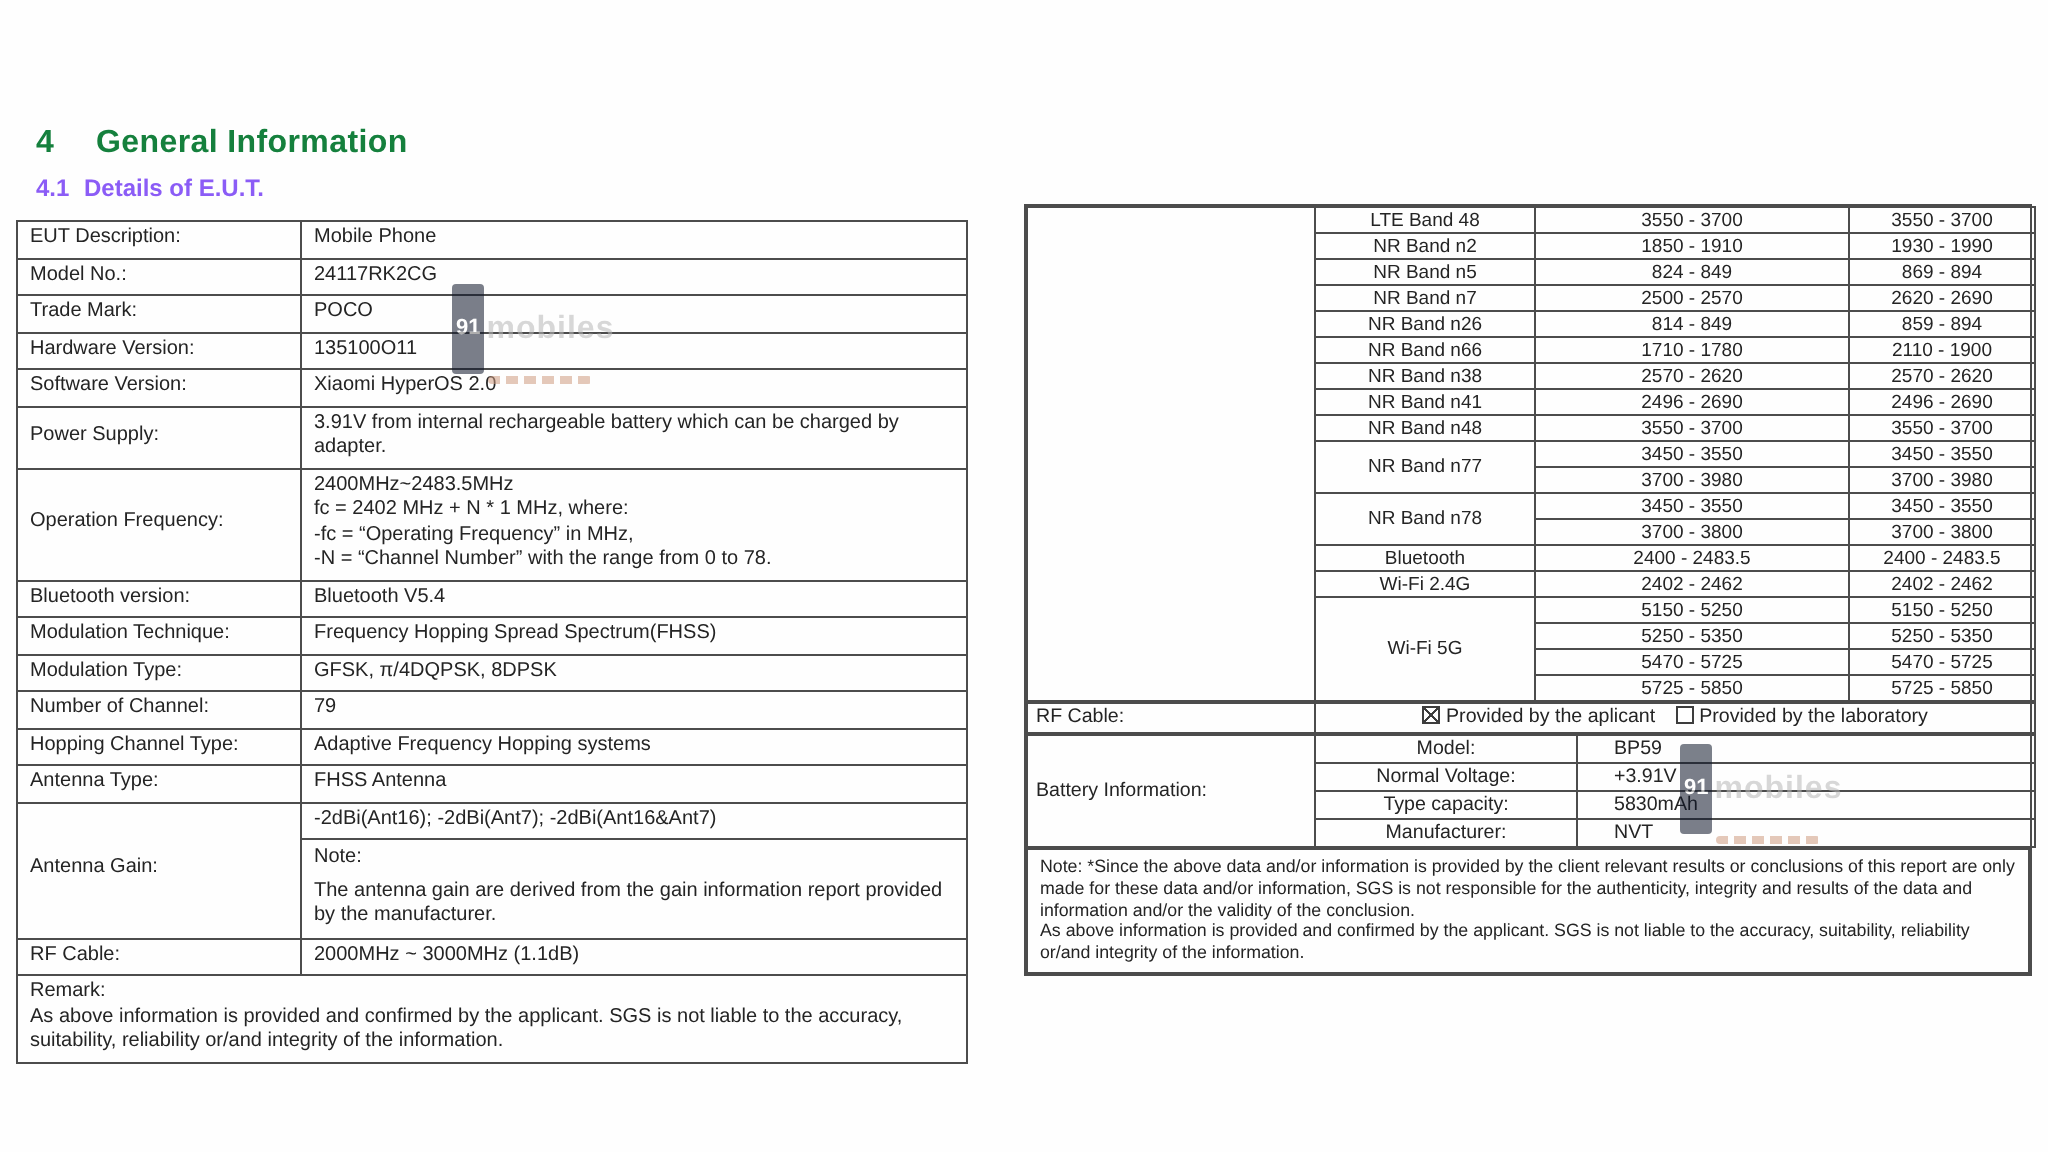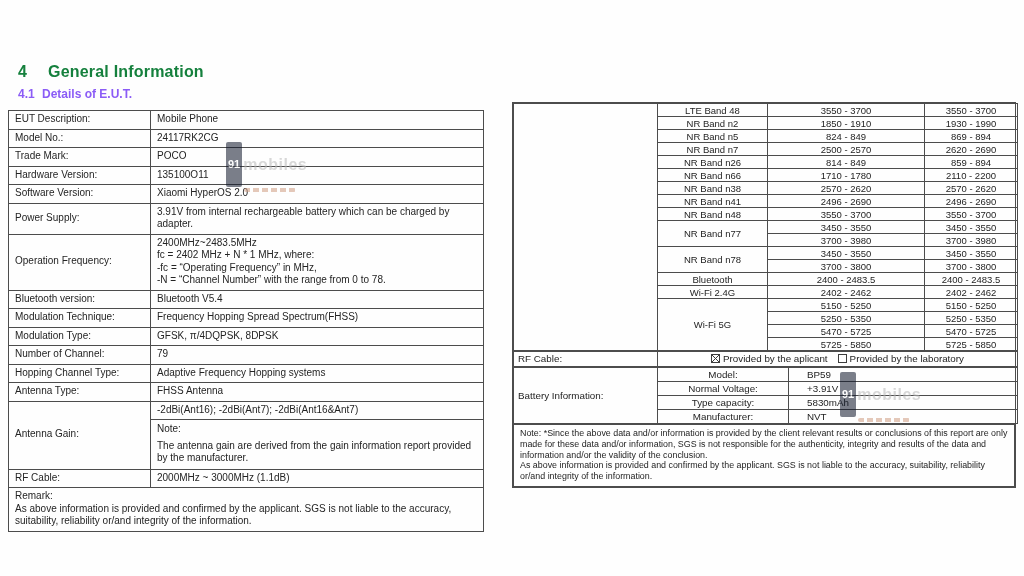--- a/index.html
+++ b/index.html
@@ -197,21 +197,21 @@
             <td>2620 - 2690</td>
           </tr>
       <tr>
             <td>NR Band n26</td>
             <td>814 - 849</td>
             <td>859 - 894</td>
           </tr>
       <tr>
             <td>NR Band n66</td>
             <td>1710 - 1780</td>
-            <td>2110 - 2200</td>
+            <td>2110 - 1900</td>
           </tr>
       <tr>
             <td>NR Band n38</td>
             <td>2570 - 2620</td>
             <td>2570 - 2620</td>
           </tr>
       <tr>
             <td>NR Band n41</td>
             <td>2496 - 2690</td>
             <td>2496 - 2690</td>

